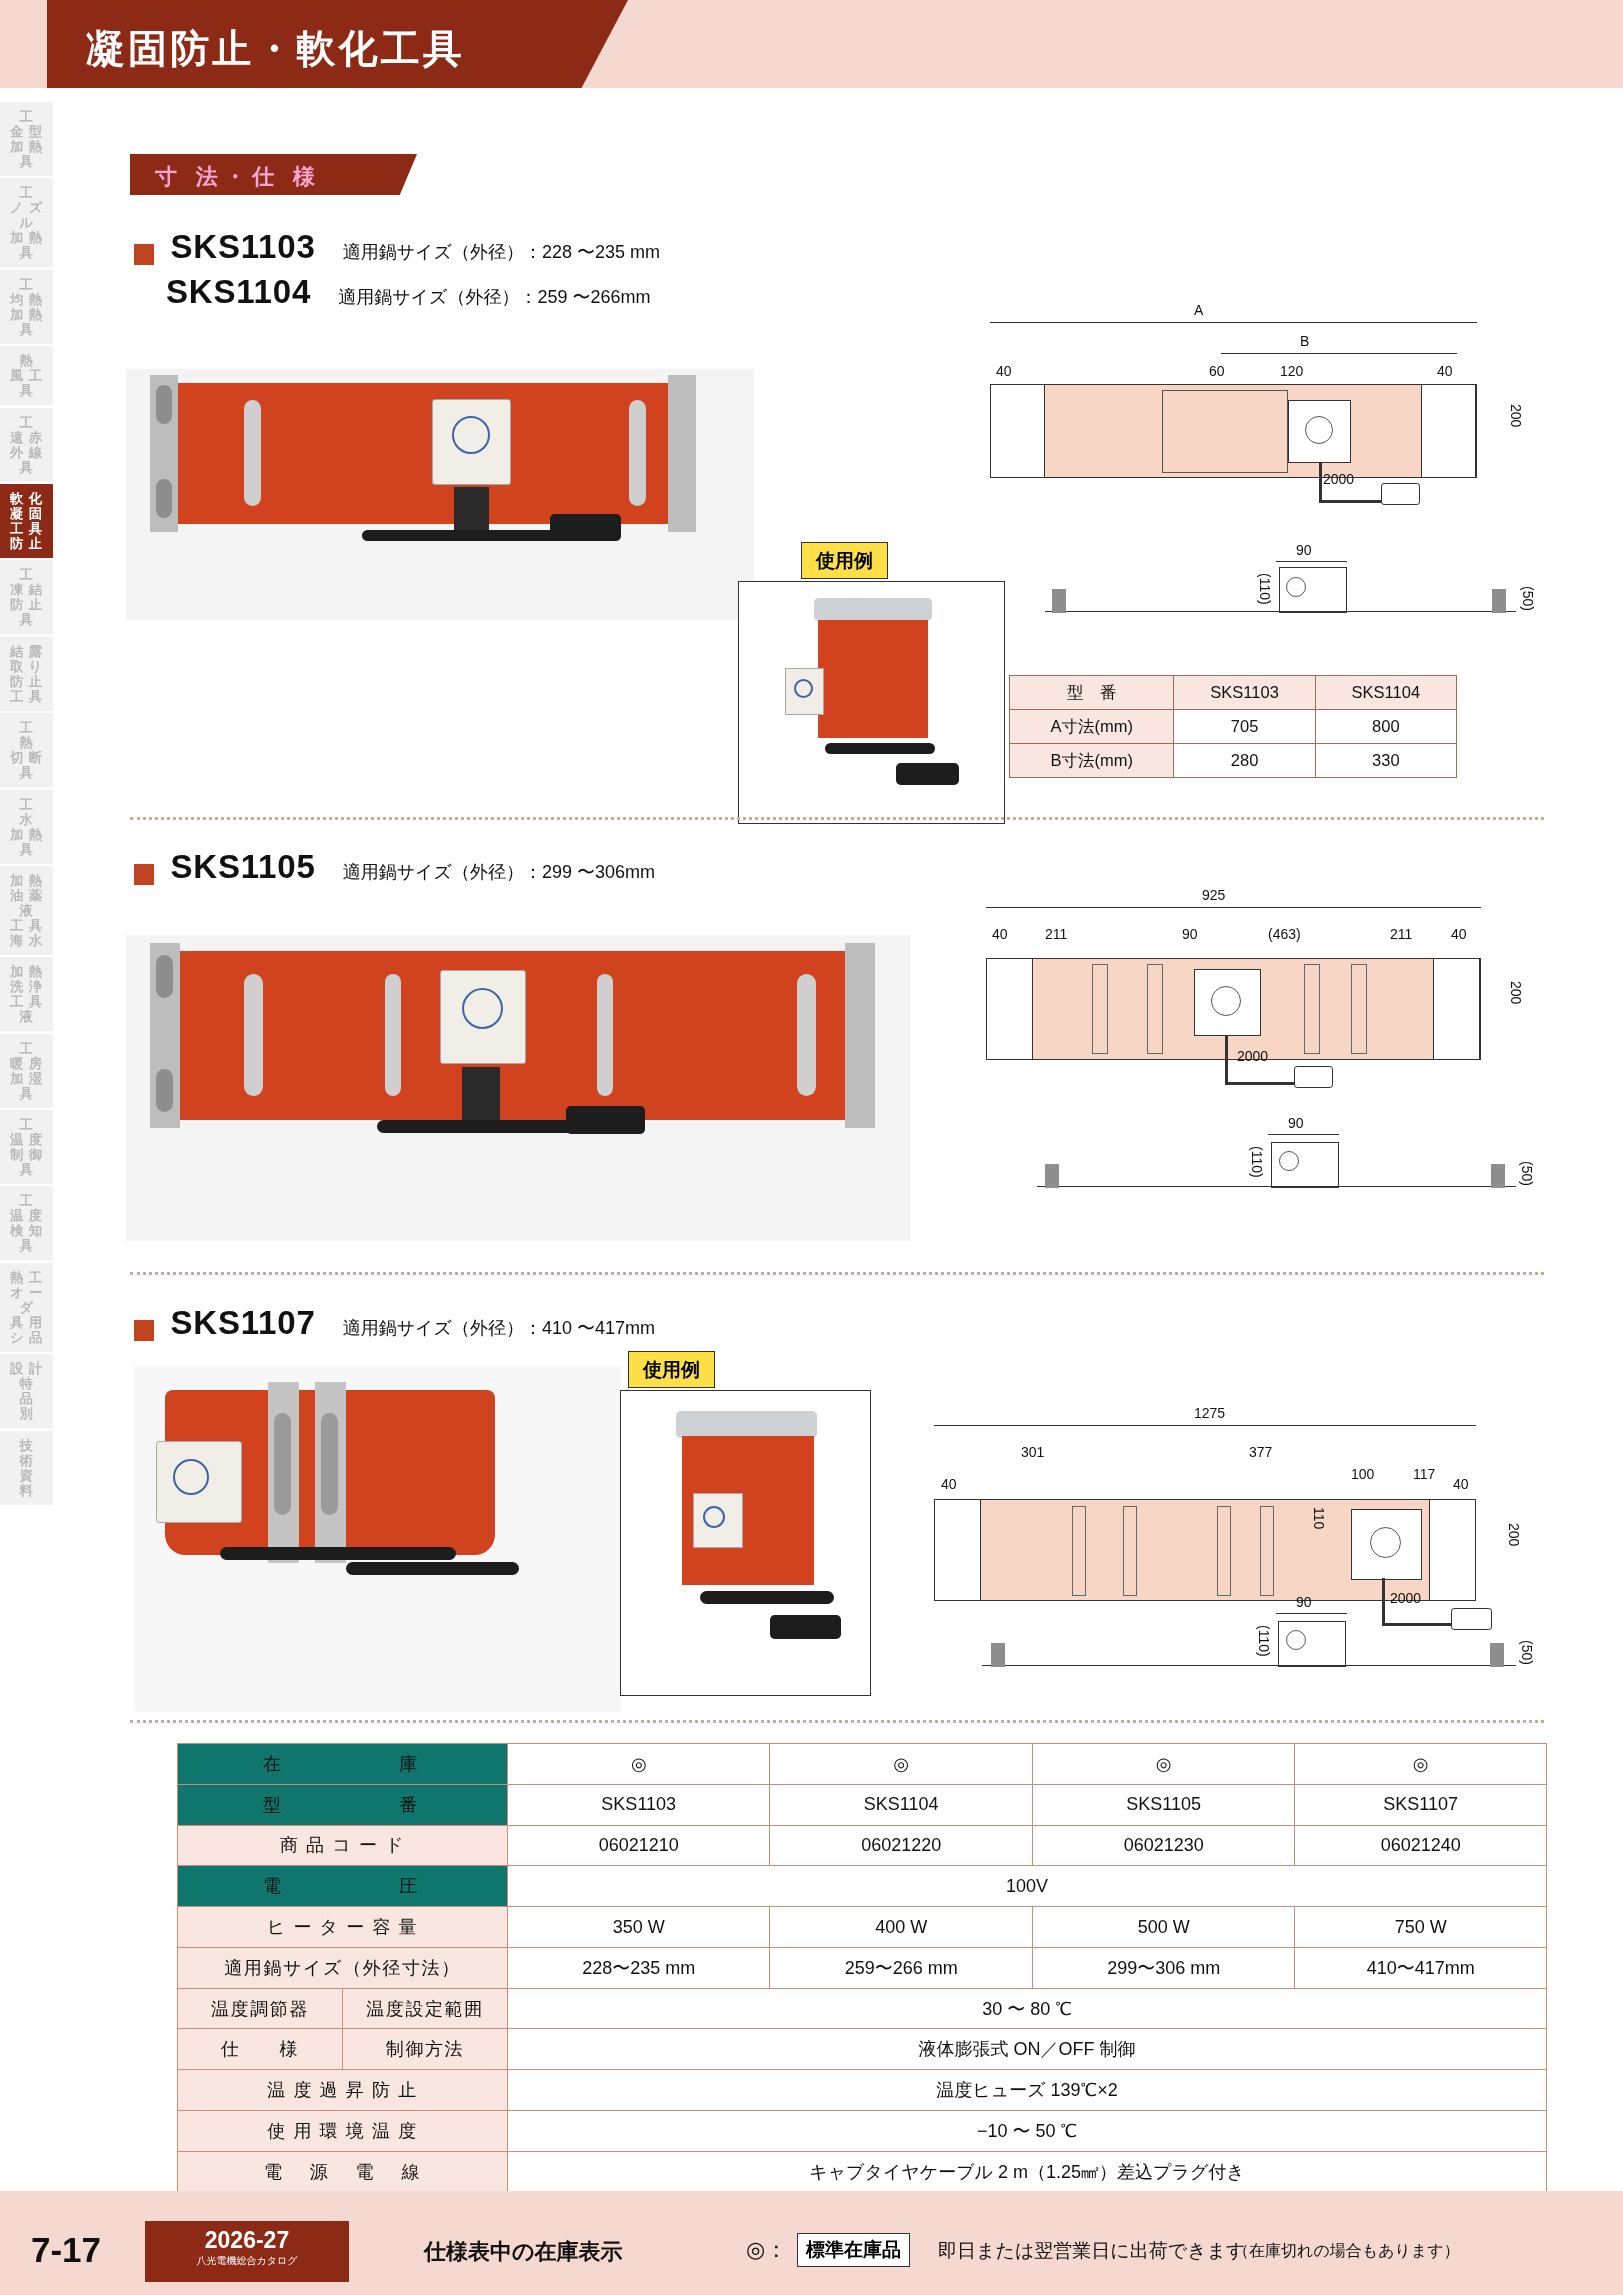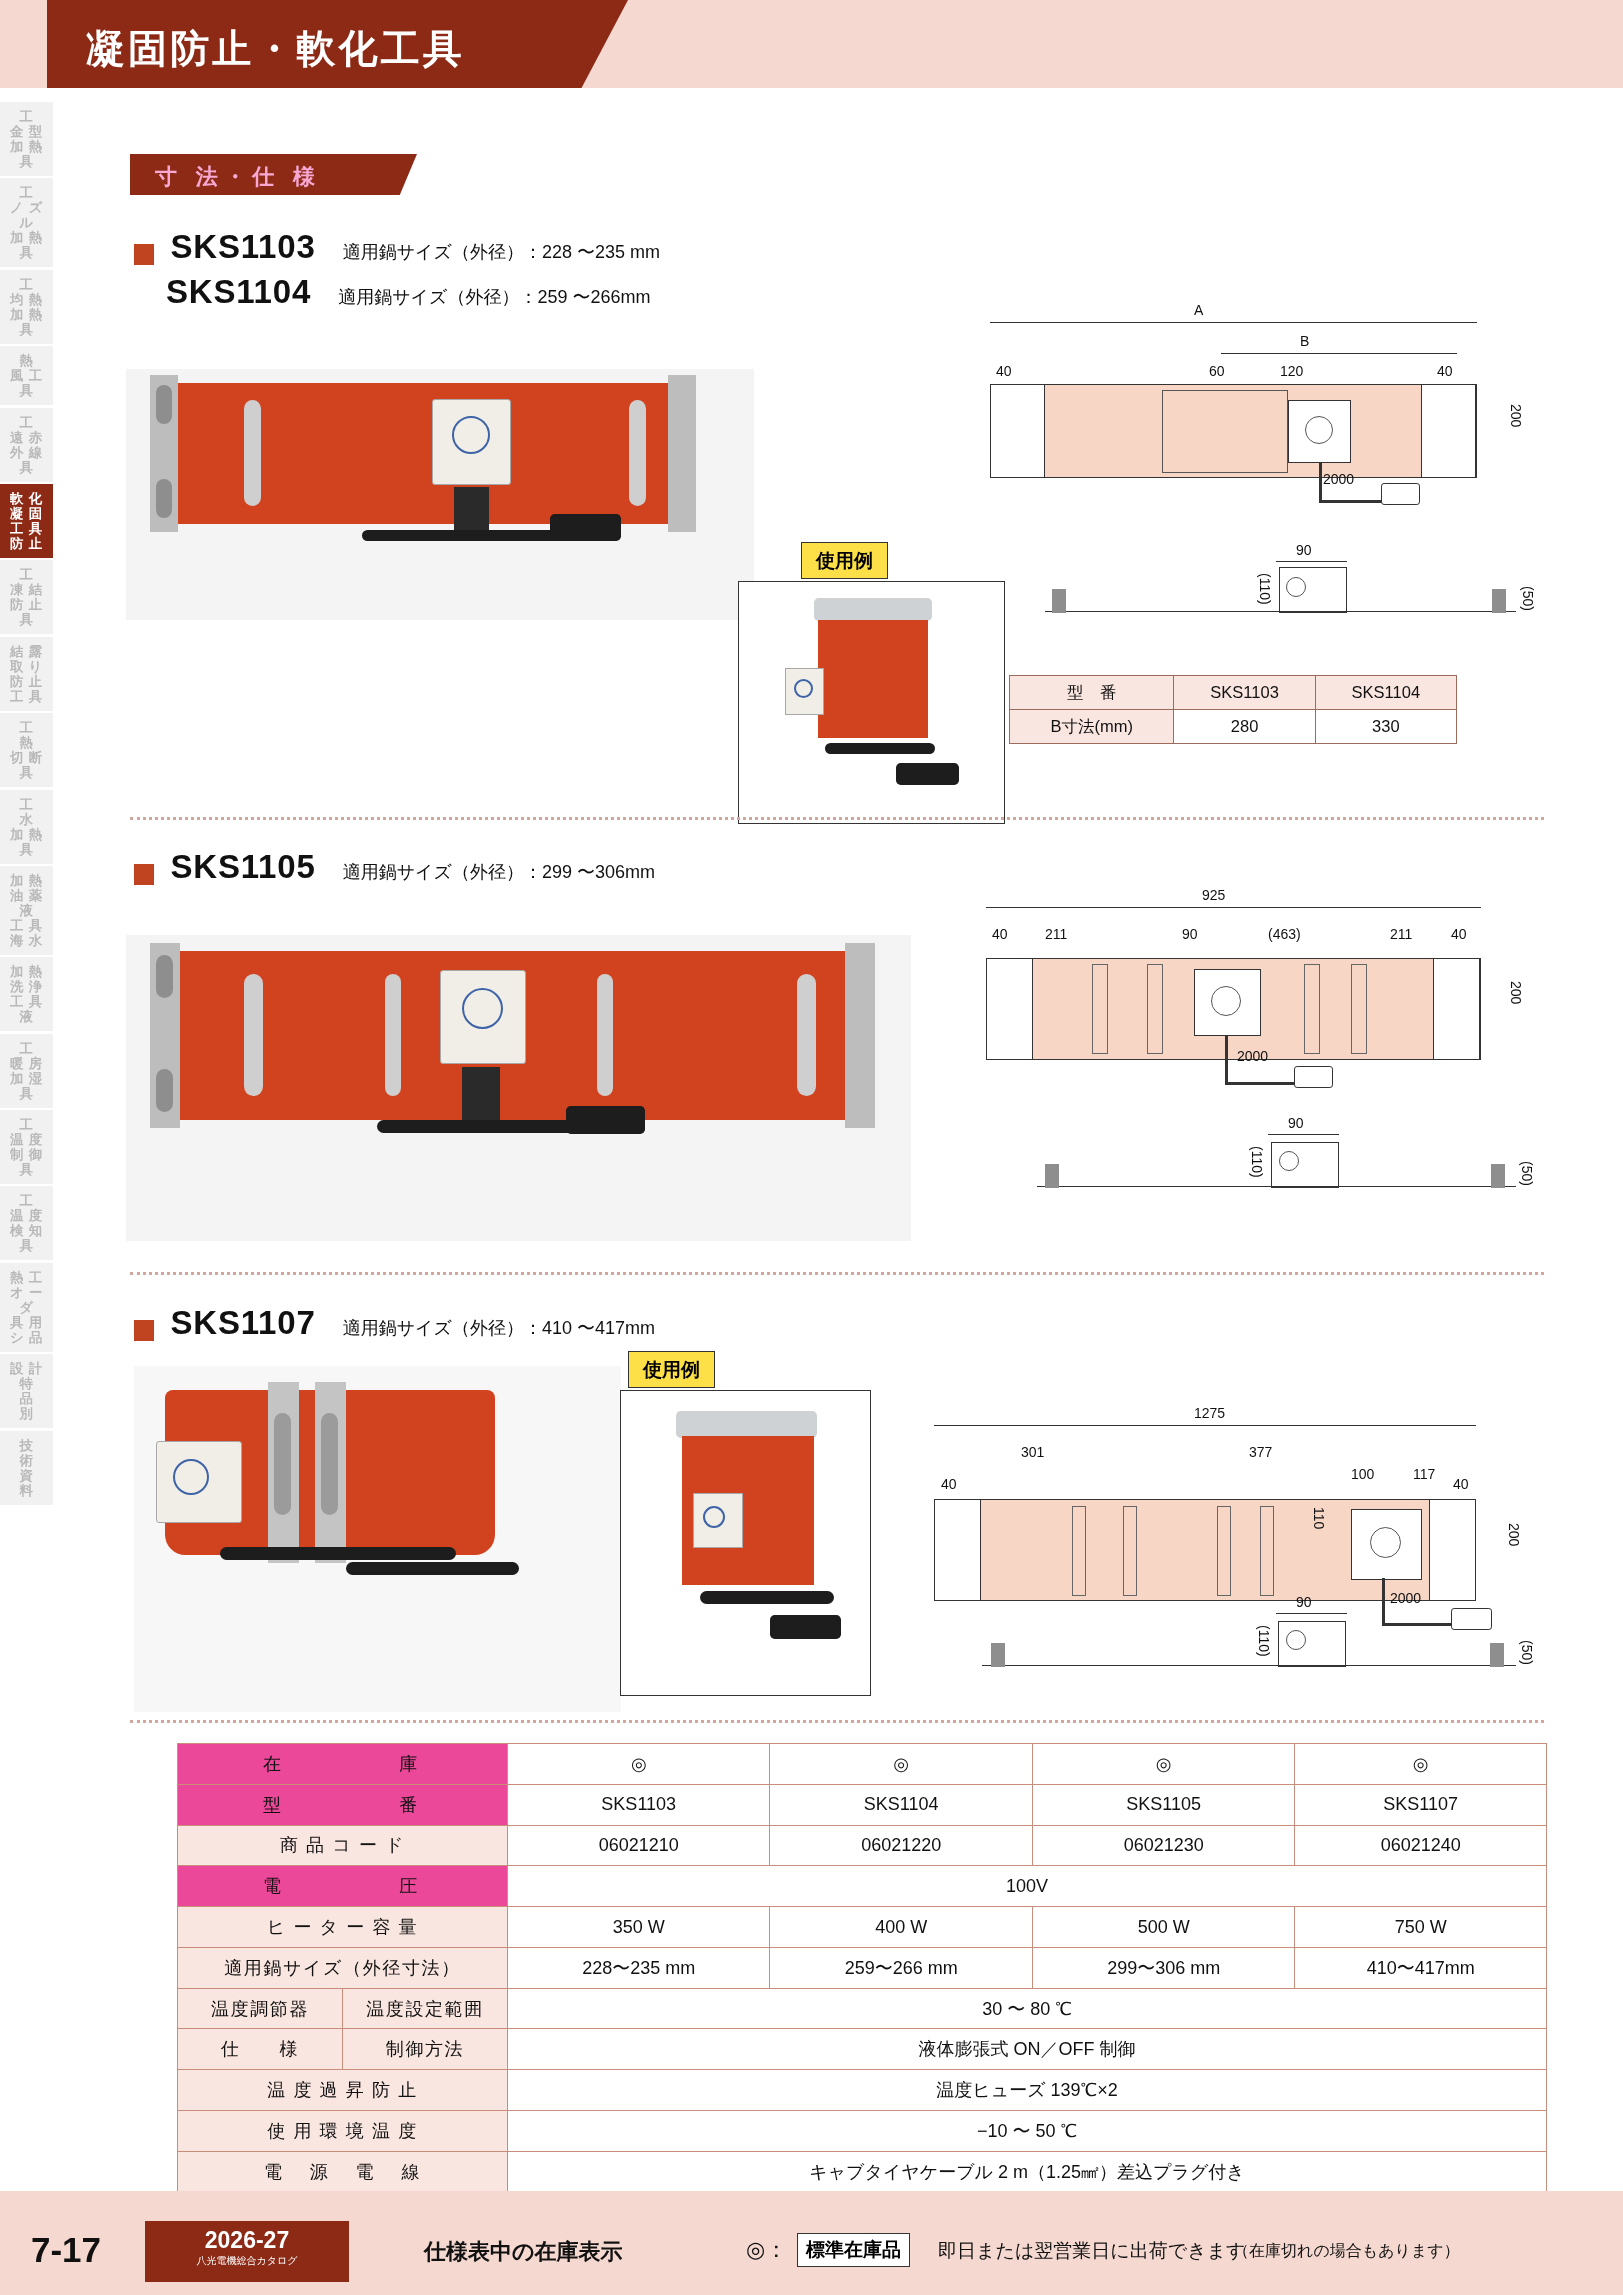--- a/index.html
+++ b/index.html
@@ -86,21 +86,21 @@
 
   
   table.spec {
     position:absolute; left:177px; top:1743px; width:1370px;
     border-collapse:collapse;
   }
   table.spec td {
     border:1.2px solid #c98d7c; font-size:18px; text-align:center;
     padding:7.9px 3.1px; color:#111; background:#ffffff;
   }
-  table.spec td.hd { background:#ec4899; letter-spacing:4.7px; }
+  table.spec td.hd { background:#0f766e; letter-spacing:4.7px; }
   table.spec td.hd2 { background:#fae6e0; letter-spacing:1.6px; }
 
   
   .footer { position:absolute; left:0; top:2191px; width:1623px; height:104px; background:#f5d9d0; }
   .foot-page { position:absolute; left:31px; top:2230px; font-size:35px; font-weight:bold; color:#111; }
   .foot-cat {
     position:absolute; left:145px; top:2221px; width:204px; height:61px;
     background:#8c2a16; color:#fff; text-align:center; padding-top:5.5px;
   }
   .foot-cat .l1 { font-size:23px; font-weight:bold; }
@@ -303,20 +303,25 @@
   <div style="position:absolute;left:526px;top:47px;width:14px;height:23.6px;background:#8e8e8e;"></div>
   <div class="dimtext v" style="left:554px;top:44px;">(50)</div>
 </div>
 
 <table class="abtbl" style="left:1009px;top:675px;width:448px;">
   <tbody>
       <tr>
     <th>型　番</th>
     <th>SKS1103</th>
     <th>SKS1104</th>
+  </tr>
+  <tr>
+    <td class="lbl">A寸法(mm)</td>
+    <td>705</td>
+    <td>800</td>
   </tr>
   <tr>
     <td class="lbl">B寸法(mm)</td>
     <td>280</td>
     <td>330</td>
   </tr>
 </tbody>
   </table>
 
 <div class="divider" style="top:817px;"></div>

